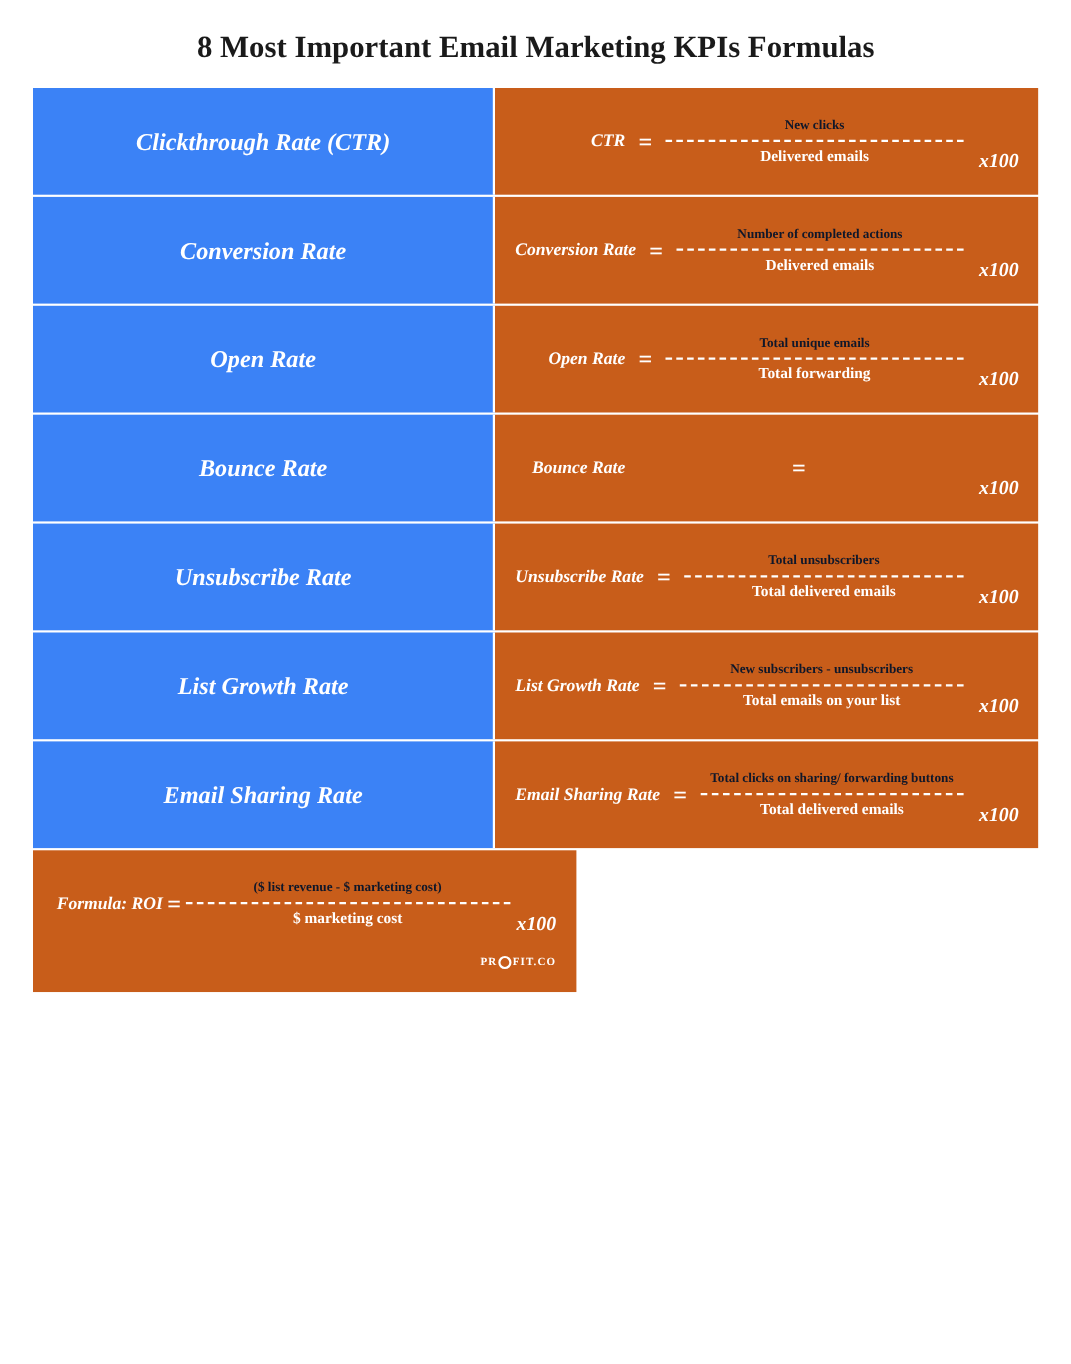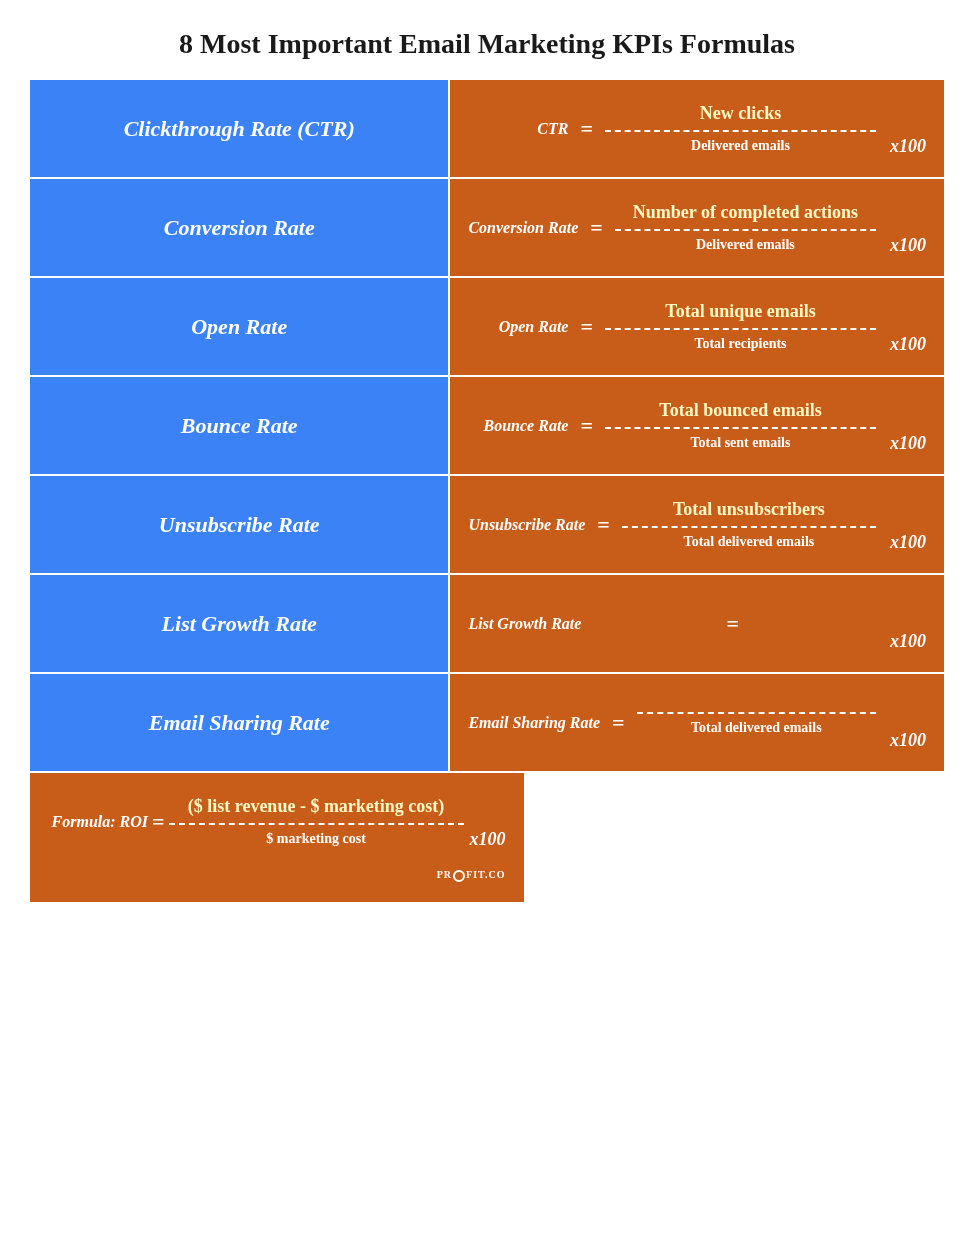--- a/index.html
+++ b/index.html
@@ -71,22 +71,22 @@
       margin: 0 4px;
     }
     .fraction {
       flex: 1;
       display: flex;
       flex-direction: column;
       align-items: center;
       justify-content: center;
     }
     .numerator {
-      color: #fef9c3;
-      font-size: 18px;
+      color: #0f172a;
+      font-size: 12px;
       font-weight: 700;
       text-align: center;
       font-family: Georgia, serif;
       padding-bottom: 4px;
     }
     .dashes {
       width: 100%;
       border-bottom: 2px dashed #fff;
       margin: 2px 0;
     }
@@ -167,39 +167,34 @@
     <div class="left-cell">
       <span>Open Rate</span>
     </div>
     <div class="right-cell" style="">
 
           <span class="formula-label">Open Rate</span>
           <span class="equals">=</span>
           <div class="fraction">
             <span class="numerator">Total unique emails</span>
             <div class="dashes"></div>
-            <span class="denominator">Total recipients</span>
+            <span class="denominator">Total forwarding</span>
           </div>
           <span class="multiplier">x100</span>
 
     </div>
   </div>
     <div class="row">
     <div class="left-cell">
       <span>Bounce Rate</span>
     </div>
     <div class="right-cell" style="">
 
           <span class="formula-label">Bounce Rate</span>
           <span class="equals">=</span>
-          <div class="fraction">
-            <span class="numerator">Total bounced emails</span>
-            <div class="dashes"></div>
-            <span class="denominator">Total sent emails</span>
-          </div>
           <span class="multiplier">x100</span>
 
     </div>
   </div>
     <div class="row">
     <div class="left-cell">
       <span>Unsubscribe Rate</span>
     </div>
     <div class="right-cell" style="">
 
@@ -215,33 +210,39 @@
     </div>
   </div>
     <div class="row">
     <div class="left-cell">
       <span>List Growth Rate</span>
     </div>
     <div class="right-cell" style="">
 
           <span class="formula-label">List Growth Rate</span>
           <span class="equals">=</span>
+          <div class="fraction">
+            <span class="numerator">New subscribers - unsubscribers</span>
+            <div class="dashes"></div>
+            <span class="denominator">Total emails on your list</span>
+          </div>
           <span class="multiplier">x100</span>
 
     </div>
   </div>
     <div class="row">
     <div class="left-cell">
       <span>Email Sharing Rate</span>
     </div>
     <div class="right-cell" style="">
 
           <span class="formula-label">Email Sharing Rate</span>
           <span class="equals">=</span>
           <div class="fraction">
+            <span class="numerator">Total clicks on sharing/ forwarding buttons</span>
             <div class="dashes"></div>
             <span class="denominator">Total delivered emails</span>
           </div>
           <span class="multiplier">x100</span>
 
     </div>
   </div>
     <div class="row">
     <div class="right-cell" style="flex-direction: column; align-items: stretch;">
 

